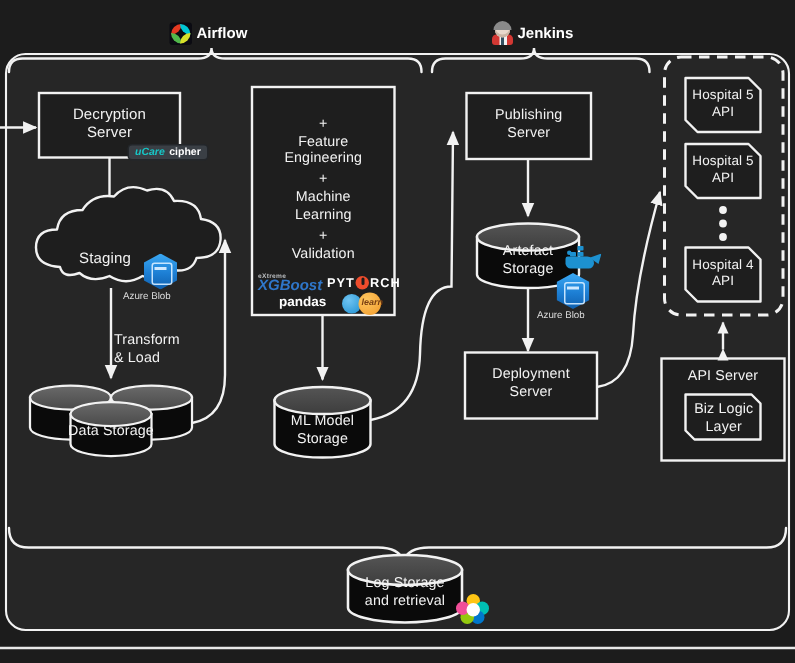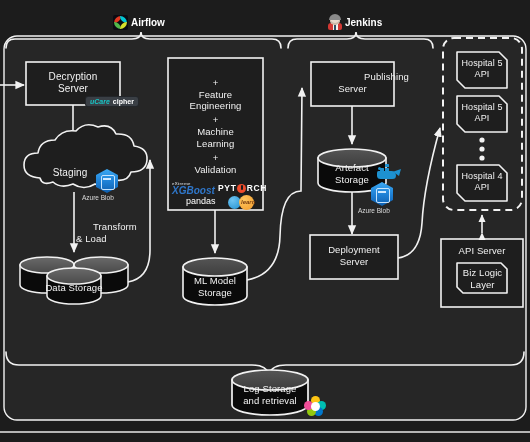--- a/index.html
+++ b/index.html
@@ -59,21 +59,21 @@
   .docker .spout{position:absolute;left:1px;bottom:11px;width:3px;height:3px;border-radius:50%;background:#1d91d0;}
 
   
   .xgb{position:absolute;}
   .xgb .t1{color:#b9bcbf;font-size:4.4px;font-weight:bold;letter-spacing:.2px;line-height:1;}
   .xgb .t2{color:#2f76c9;font-size:10px;font-weight:bold;font-style:italic;line-height:1;}
   .pyt{position:absolute;display:flex;align-items:center;color:#ffffff;font-size:8.5px;font-weight:bold;letter-spacing:.7px;}
   .pyt .flame{display:inline-block;width:9px;height:9px;border-radius:50%;background:#ee4c2c;
      margin:0 .5px;position:relative;}
   .pyt .flame::after{content:"";position:absolute;left:3.4px;top:1px;width:2px;height:5px;background:#1c1c1c;border-radius:2px;}
-  .pandas{position:absolute;color:#ffffff;font-size:9px;font-weight:normal;}
+  .pandas{position:absolute;color:#ffffff;font-size:9px;font-weight:bold;}
   .skl{position:absolute;width:26px;height:13px;}
   .skl .b{position:absolute;left:0;top:0;width:13px;height:13px;border-radius:50%;
     background:radial-gradient(circle at 35% 32%,#6fc4f2,#1e8fd0);}
   .skl .o{position:absolute;right:0;top:-1px;width:15px;height:15px;border-radius:50%;
     background:radial-gradient(circle at 35% 32%,#ffc75f,#f19a2b);}
   .skl .o span{position:absolute;left:2px;top:3.5px;color:#7a3f12;font-size:6px;font-style:italic;font-weight:bold;}
 
   
   .flower{position:absolute;width:22px;height:20px;}
   .flower i{position:absolute;width:9px;height:9px;border-radius:50%;display:block;}
@@ -222,21 +222,21 @@
 
   <div class="lbl" style="left:30px;top:167px;width:80px;font-size:10px;">Staging</div>
 
   <div class="azure" style="left:96px;top:169px;">
     <span class="hex"></span>
       <span class="inner"></span>
       <span class="bar"></span>
   </div>
   <div class="azlbl" style="left:82px;top:194px;">Azure Blob</div>
 
-  <div class="lbl" style="left:76px;top:222px;width:80px;font-size:9.5px;text-align:left;padding-left:17px;">Transform</div>
+  <div class="lbl" style="left:76px;top:222px;width:80px;font-size:9.5px;text-align:left;">Transform</div>
   <div class="lbl" style="left:76px;top:234px;width:80px;font-size:9.5px;text-align:left;">&amp; Load</div>
 
   <div class="lbl" style="left:44px;top:283px;width:60px;font-size:9.5px;">Data Storage</div>
 
   <div class="lbl" style="left:168px;top:78px;width:95px;font-size:9.5px;">+</div>
   <div class="lbl" style="left:168px;top:90px;width:95px;font-size:9.5px;">Feature</div>
   <div class="lbl" style="left:168px;top:101px;width:95px;font-size:9.5px;">Engineering</div>
   <div class="lbl" style="left:168px;top:115px;width:95px;font-size:9.5px;">+</div>
   <div class="lbl" style="left:168px;top:127px;width:95px;font-size:9.5px;">Machine</div>
   <div class="lbl" style="left:168px;top:139px;width:95px;font-size:9.5px;">Learning</div>
@@ -259,21 +259,21 @@
   <div class="skl" style="left:228px;top:196px;">
     <span class="b"></span>
     <span class="o">
         <span>learn</span>
       </span>
   </div>
 
   <div class="lbl" style="left:183px;top:276px;width:64px;font-size:9.5px;">ML Model</div>
   <div class="lbl" style="left:183px;top:288px;width:64px;font-size:9.5px;">Storage</div>
 
-  <div class="lbl" style="left:311px;top:72px;width:83px;font-size:9.5px;margin-left:34px;">Publishing</div>
+  <div class="lbl" style="left:311px;top:72px;width:83px;font-size:9.5px;">Publishing</div>
   <div class="lbl" style="left:311px;top:84px;width:83px;font-size:9.5px;">Server</div>
 
   <div class="lbl" style="left:318px;top:163px;width:68px;font-size:9.5px;">Artefact</div>
   <div class="lbl" style="left:318px;top:175px;width:68px;font-size:9.5px;">Storage</div>
 
   <div class="docker" style="left:377px;top:165px;">
     <span class="c1"></span>
       <span class="c2"></span>
       <span class="c3"></span>
     <span class="body"></span>

